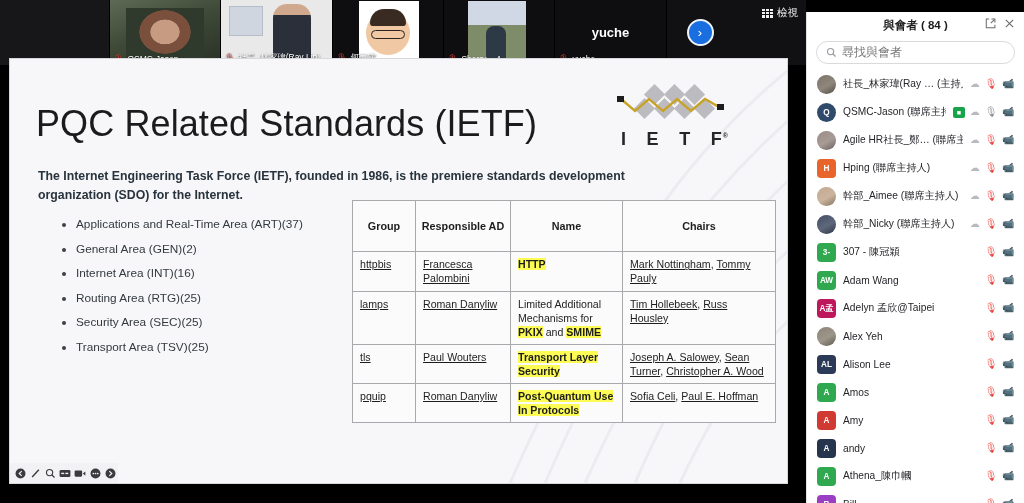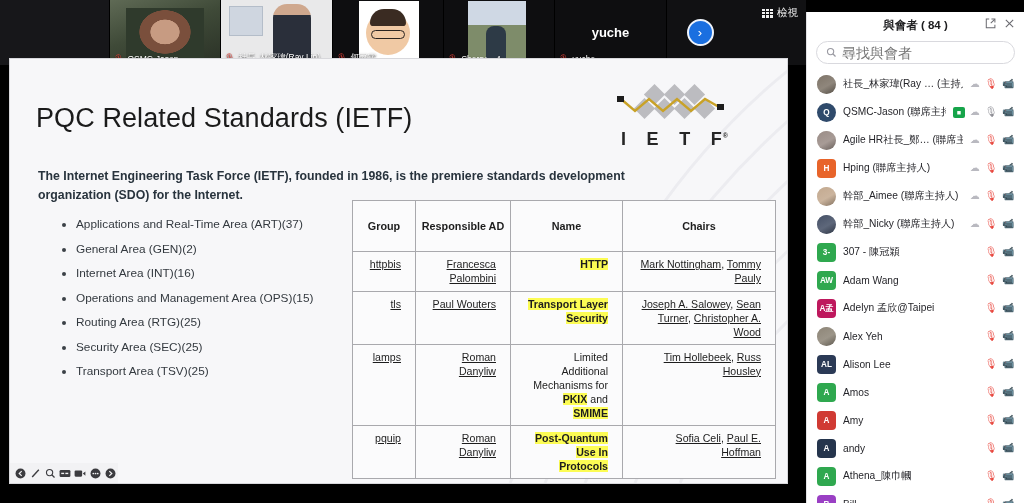--- a/index.html
+++ b/index.html
@@ -104,21 +104,21 @@
   .bars i { width: 2.5px; height: 9px; background: #efefef; display: block; }
   .sq { width: 8px; height: 8px; background: #efefef; display: block; }
   .zh-chip {
     margin-left: 7px; background: #3e3e44; color: #f0f0f0;
     border-radius: 5px; height: 18px; padding: 0 6px; font-size: 9.5px;
     display: flex; align-items: center; cursor: pointer;
   }
 
   #slide-title {
     position: absolute; left: 26px; top: 44px;
-    font-size: 27px; color: #1b1b1b; letter-spacing: .1px;
+    font-size: 36px; color: #1b1b1b; letter-spacing: .1px;
   }
   #ietf-logo { position: absolute; right: 48px; top: 24px; width: 128px; }
   .ietf-letters {
     display: flex; justify-content: space-between;
     padding: 0 10px; font-size: 18px; font-weight: bold;
     color: #262626; letter-spacing: 1px; position: relative;
   }
   .ietf-reg { font-size: 7px; vertical-align: super; }
 
   #intro {
@@ -133,21 +133,21 @@
   .bullet .dot {
     width: 4px; height: 4px; border-radius: 50%;
     background: #3b4147; margin-top: 6px; flex: 0 0 auto;
   }
 
   
   #tbl-wrap { position: absolute; left: 342px; top: 141px; width: 424px; }
   table { border-collapse: collapse; width: 100%; background: #fbfbfc; }
   th, td {
     border: 1px solid #a9a9ad; vertical-align: top;
-    padding: 5px 14px; font-size: 10.6px; color: #1d1d1d; line-height: 1.33; text-align: right;
+    padding: 5px 7px; font-size: 10.6px; color: #1d1d1d; line-height: 1.33;
   }
   th { text-align: center; font-weight: bold; padding: 18px 4px; font-size: 10.8px; }
   td.c-group { width: 63px; }
   td.c-ad { width: 95px; }
   td.c-name { width: 112px; }
   .u { text-decoration: underline; }
   .hl { background: #fcfc54; font-weight: bold; }
 
   
   #annot {
@@ -176,23 +176,23 @@
     position: absolute; top: 6px; cursor: pointer;
     color: #6a6a70; font-size: 11px; line-height: 1;
   }
   #search-wrap { padding: 3px 9px 6px; flex: 0 0 auto; }
   #search-box {
     height: 23px; border: 1px solid #d9d9de; border-radius: 12px;
     display: flex; align-items: center; gap: 5px; padding: 0 9px;
     background: #fff;
   }
   #search-input {
-    border: 0; outline: 0; font-size: 14px; color: #55555c;
+    border: 0; outline: 0; font-size: 12px; color: #55555c;
     background: transparent; width: 100%;
-    font-family: Liberation Sans, sans-serif;
+    font-family: Liberation Serif, serif;
   }
   #plist { flex: 1 1 auto; overflow: hidden; }
   .prow {
     display: flex; align-items: center; gap: 7px;
     height: 28px; padding: 0 9px 0 10px; cursor: pointer;
   }
   .pav {
     width: 19px; height: 19px; border-radius: 4px;
     display: flex; align-items: center; justify-content: center;
     color: #fff; font-size: 8.2px; font-weight: bold; flex: 0 0 auto;
@@ -342,24 +342,20 @@
       <div class="bullet">
           <span class="dot"></span>
           <span>General Area (GEN)(2)</span>
         </div>
       <div class="bullet">
           <span class="dot"></span>
           <span>Internet Area (INT)(16)</span>
         </div>
       <div class="bullet">
           <span class="dot"></span>
-          <span>Operations and Management Area (OPS)(15)</span>
-        </div>
-      <div class="bullet">
-          <span class="dot"></span>
           <span>Routing Area (RTG)(25)</span>
         </div>
       <div class="bullet">
           <span class="dot"></span>
           <span>Security Area (SEC)(25)</span>
         </div>
       <div class="bullet">
           <span class="dot"></span>
           <span>Transport Area (TSV)(25)</span>
         </div>
@@ -376,30 +372,30 @@
           </tr>
         </thead>
         <tbody id="tbody">
             <tr>
               <td class="c-group"><span class="u">httpbis</span></td>
               <td class="c-ad"><span class="u">Francesca Palombini</span></td>
               <td class="c-name"><span class="hl">HTTP</span></td>
               <td><span class="u">Mark Nottingham</span>, <span class="u">Tommy Pauly</span></td>
             </tr>
             <tr>
+              <td class="c-group"><span class="u">lamps</span></td>
+              <td class="c-ad"><span class="u">Roman Danyliw</span></td>
+              <td class="c-name"><span>Limited Additional Mechanisms for </span><span class="hl">PKIX</span><span> and </span><span class="hl">SMIME</span></td>
+              <td><span class="u">Tim Hollebeek</span>, <span class="u">Russ Housley</span></td>
+            </tr>
+            <tr>
               <td class="c-group"><span class="u">tls</span></td>
               <td class="c-ad"><span class="u">Paul Wouters</span></td>
               <td class="c-name"><span class="hl">Transport Layer Security</span></td>
               <td><span class="u">Joseph A. Salowey</span>, <span class="u">Sean Turner</span>, <span class="u">Christopher A. Wood</span></td>
-            </tr>
-            <tr>
-              <td class="c-group"><span class="u">lamps</span></td>
-              <td class="c-ad"><span class="u">Roman Danyliw</span></td>
-              <td class="c-name"><span>Limited Additional Mechanisms for </span><span class="hl">PKIX</span><span> and </span><span class="hl">SMIME</span></td>
-              <td><span class="u">Tim Hollebeek</span>, <span class="u">Russ Housley</span></td>
             </tr>
             <tr>
               <td class="c-group"><span class="u">pquip</span></td>
               <td class="c-ad"><span class="u">Roman Danyliw</span></td>
               <td class="c-name"><span class="hl">Post-Quantum Use In Protocols</span></td>
               <td><span class="u">Sofia Celi</span>, <span class="u">Paul E. Hoffman</span></td>
             </tr>
           </tbody>
       </table>
     </div>

